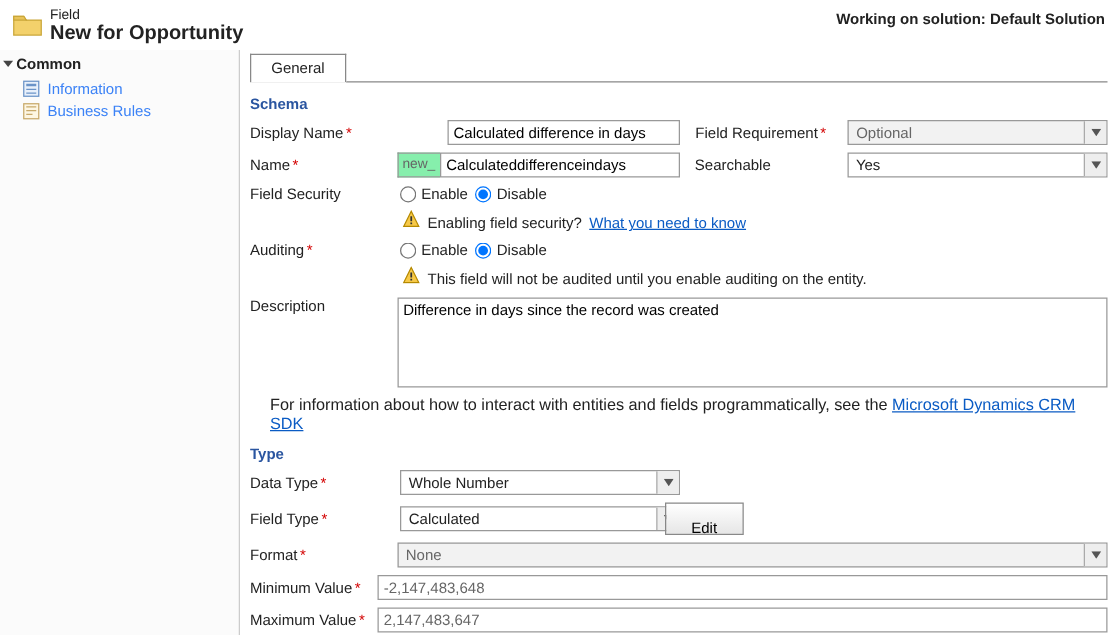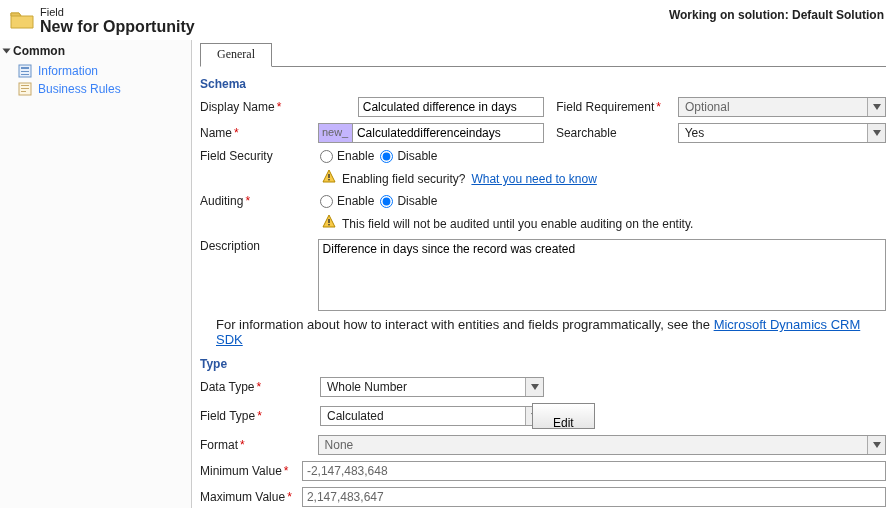--- a/index.html
+++ b/index.html
@@ -66,21 +66,20 @@
   }
   .content {
     flex: 1;
     padding: 0 8px 8px 8px;
     overflow: hidden;
   }
   .tabs {
     display: flex;
     border-bottom: 1px solid #888;
     margin-top: 2px;
-    font-family: Liberation Serif, serif;
   }
   .tab {
     font-size: 12px;
     padding: 3px 16px 4px 16px;
     border: 1px solid #888;
     border-bottom: 1px solid #fff;
     background: #fff;
     position: relative;
     top: 1px;
     cursor: pointer;
@@ -139,21 +138,21 @@
     background: #eee;
     display: flex; align-items: center; justify-content: center;
   }
   .chev svg { width: 8px; height: 6px; }
   .name-compound { display: flex; width: 230px; }
   .prefix {
     width: 34px;
     height: 20px;
     border: 1px solid #999;
     border-right: none;
-    background: #c4b5fd;
+    background: #86efac;
     font-size: 11px;
     padding: 2px 3px;
     color: #666;
   }
   .name-main { flex: 1; border: 1px solid #999; height: 20px; font-size: 12px; padding: 2px 4px; }
   .radio-group { display: flex; align-items: center; gap: 6px; }
   .radio-group label { display: flex; align-items: center; gap: 4px; font-size: 12px; cursor: pointer; }
   input[type=radio] { margin: 0; }
   .warn-row { display: flex; align-items: flex-end; gap: 6px; margin: 4px 0 8px 122px; font-size: 12px; }
   .warn-icon svg { width: 14px; height: 14px; }

